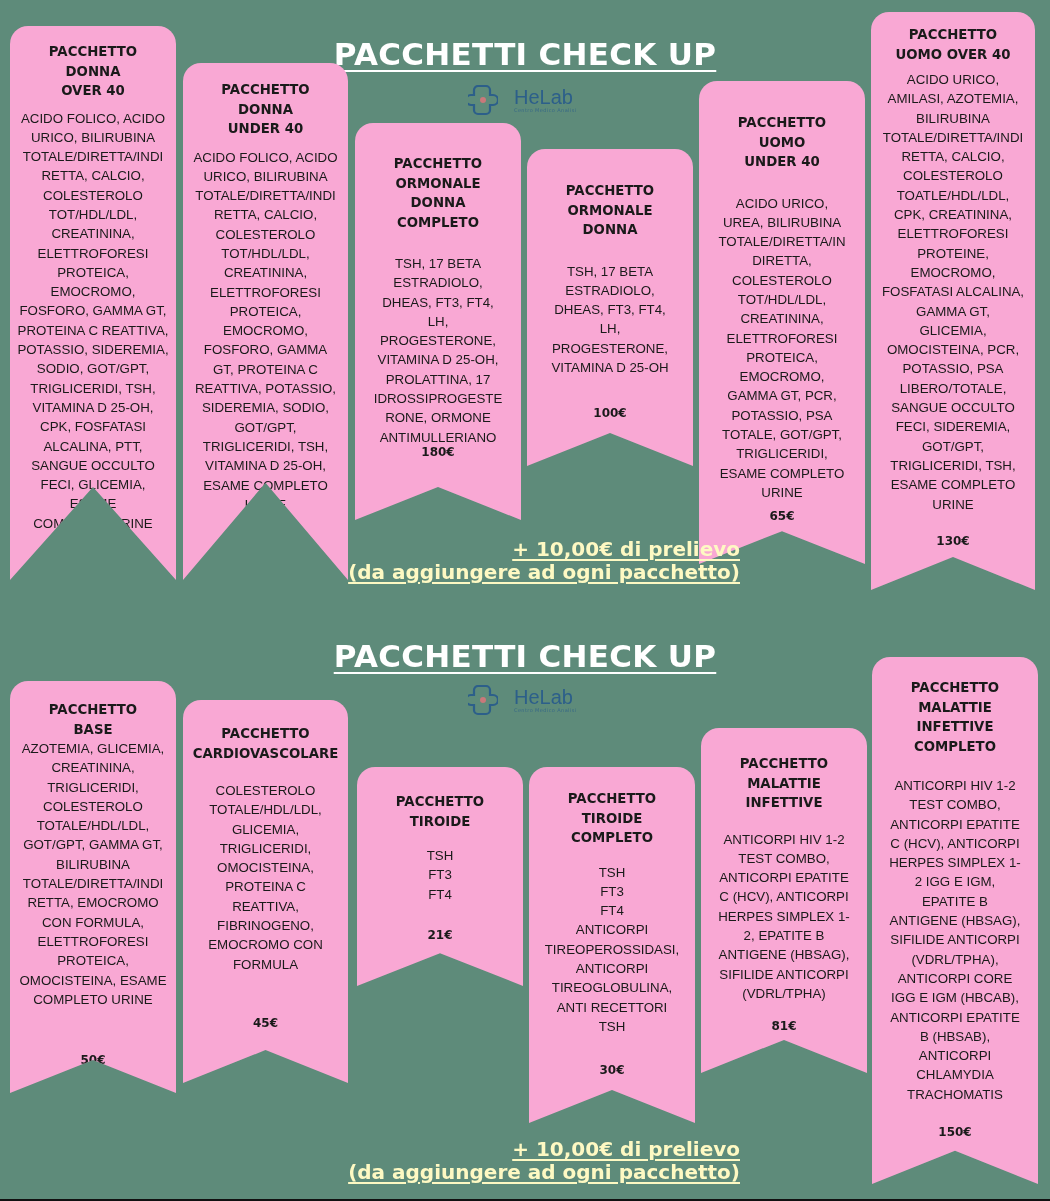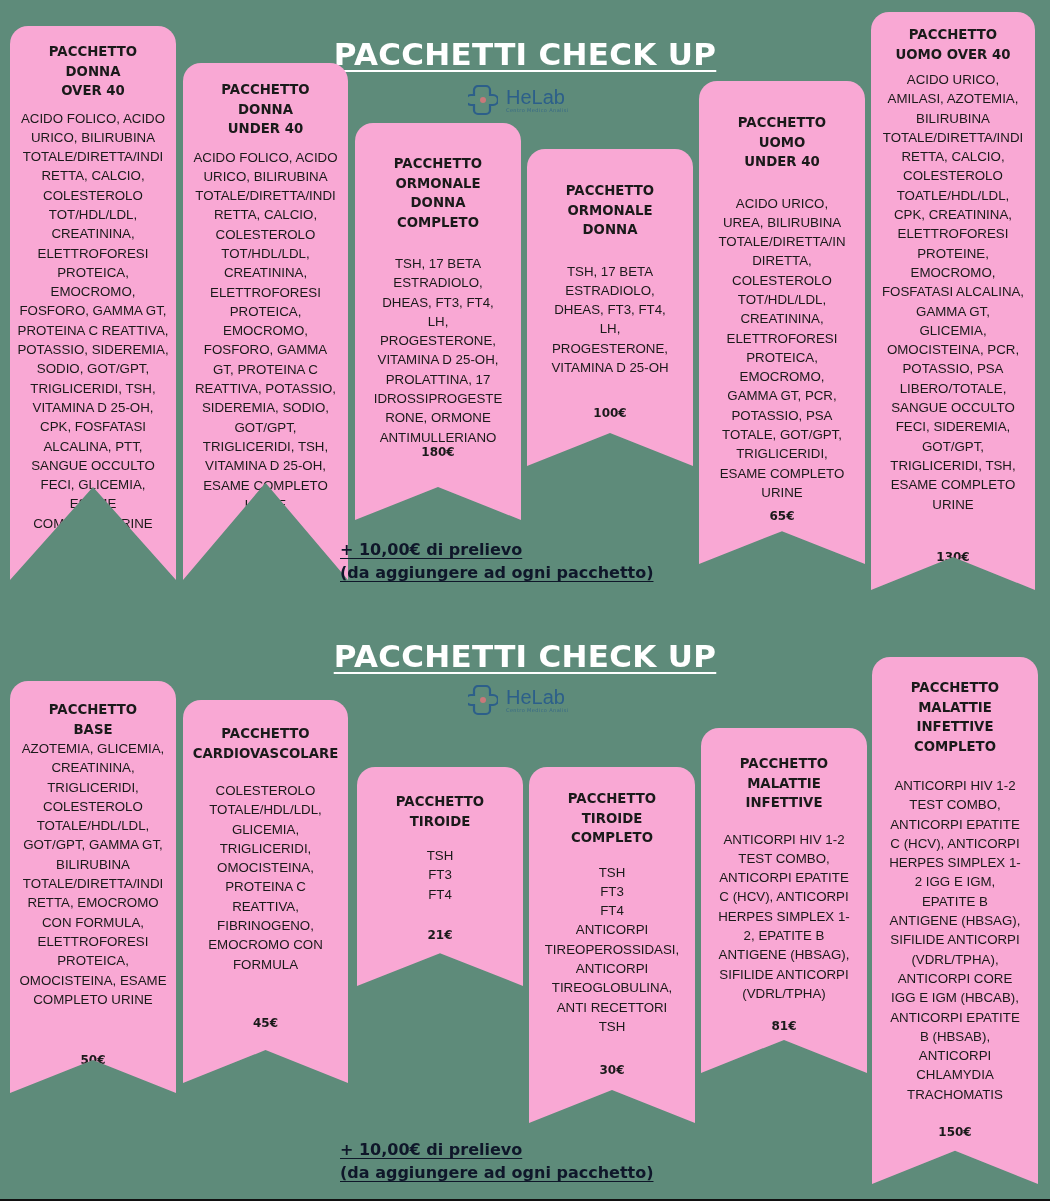--- a/index.html
+++ b/index.html
@@ -9,21 +9,21 @@
     font-family:"DejaVu Sans", "Liberation Sans", sans-serif;
   }
   .bottom-line { position:absolute; left:0; right:0; bottom:0; height:2px; background:#111; }
   .title {
     position:absolute; left:0; width:1050px; text-align:center;
     color:#fff; font-weight:bold; font-size:31px; letter-spacing:0.3px;
     text-decoration:underline; text-decoration-thickness:2px; text-underline-offset:5px;
   }
   .logo {
     position:absolute; width:120px; height:36px; left:468px;
-    display:flex; align-items:center; gap:8px;
+    display:flex; align-items:center; gap:16px;
   }
   .logo svg { flex:none; }
   .logo-text { display:flex; flex-direction:column; line-height:1; }
   .logo-name { color:#2c5f8a; font-size:20px; font-family:"Liberation Sans", sans-serif; }
   .logo-sub { color:#2c5f8a; font-size:5px; letter-spacing:0.4px; margin-top:1px; opacity:0.8; }
   .card {
     position:absolute; background:#f9a8d4; color:#1a1a1a;
     border-radius:18px 18px 0 0;
     text-align:center; box-sizing:border-box; padding:0 6px;
   }
@@ -32,22 +32,22 @@
   }
   .card .body {
     font-size:13.3px; line-height:19.3px; white-space:pre-line;
     font-family:"Liberation Sans", "DejaVu Sans", sans-serif;
   }
   .card .price {
     position:absolute; left:0; right:0; text-align:center;
     font-weight:bold; font-size:12px;
   }
   .fee {
-    position:absolute; left:340px; width:400px; text-align:left;
-    color:#0f172a; font-weight:bold; font-size:16px; line-height:23px;
+    position:absolute; left:340px; width:400px; text-align:right;
+    color:#fef9c3; font-weight:bold; font-size:20px; line-height:23px;
     text-decoration:underline; text-underline-offset:3px;
   }
 </style>
 </head>
 <body>
 
 <div class="title" style="top:36px;">PACCHETTI CHECK UP</div>
 <div class="logo" style="top:82px;">
   <svg width="30" height="32" viewBox="0 0 30 32">
     <path d="M10 2 h8 a4 4 0 0 1 4 4 v5 h3 a4 4 0 0 1 0 10 h-3 v5 a4 4 0 0 1 -4 4 h-8 a4 4 0 0 1 -4 -4 v-5 h-3 a4 4 0 0 1 0 -10 h3 v-5 a4 4 0 0 1 4 -4 z" fill="none" stroke="#2c5f8a" stroke-width="2.2"></path>
@@ -186,21 +186,21 @@
 GLICEMIA,
 OMOCISTEINA, PCR,
 POTASSIO, PSA
 LIBERO/TOTALE,
 SANGUE OCCULTO
 FECI, SIDEREMIA,
 GOT/GPT,
 TRIGLICERIDI, TSH,
 ESAME COMPLETO
 URINE</div>
-  <div class="price" style="top:522px;margin-top:16px;">130€</div>
+  <div class="price" style="top:522px;">130€</div>
 </div>
 
 <div class="fee" style="top:538px;">
   <div>+ 10,00€ di prelievo</div>
   <div>(da aggiungere ad ogni pacchetto)</div>
 </div>
 
 <div class="title" style="top:638px;">PACCHETTI CHECK UP</div>
 <div class="logo" style="top:682px;">
   <svg width="30" height="32" viewBox="0 0 30 32">

